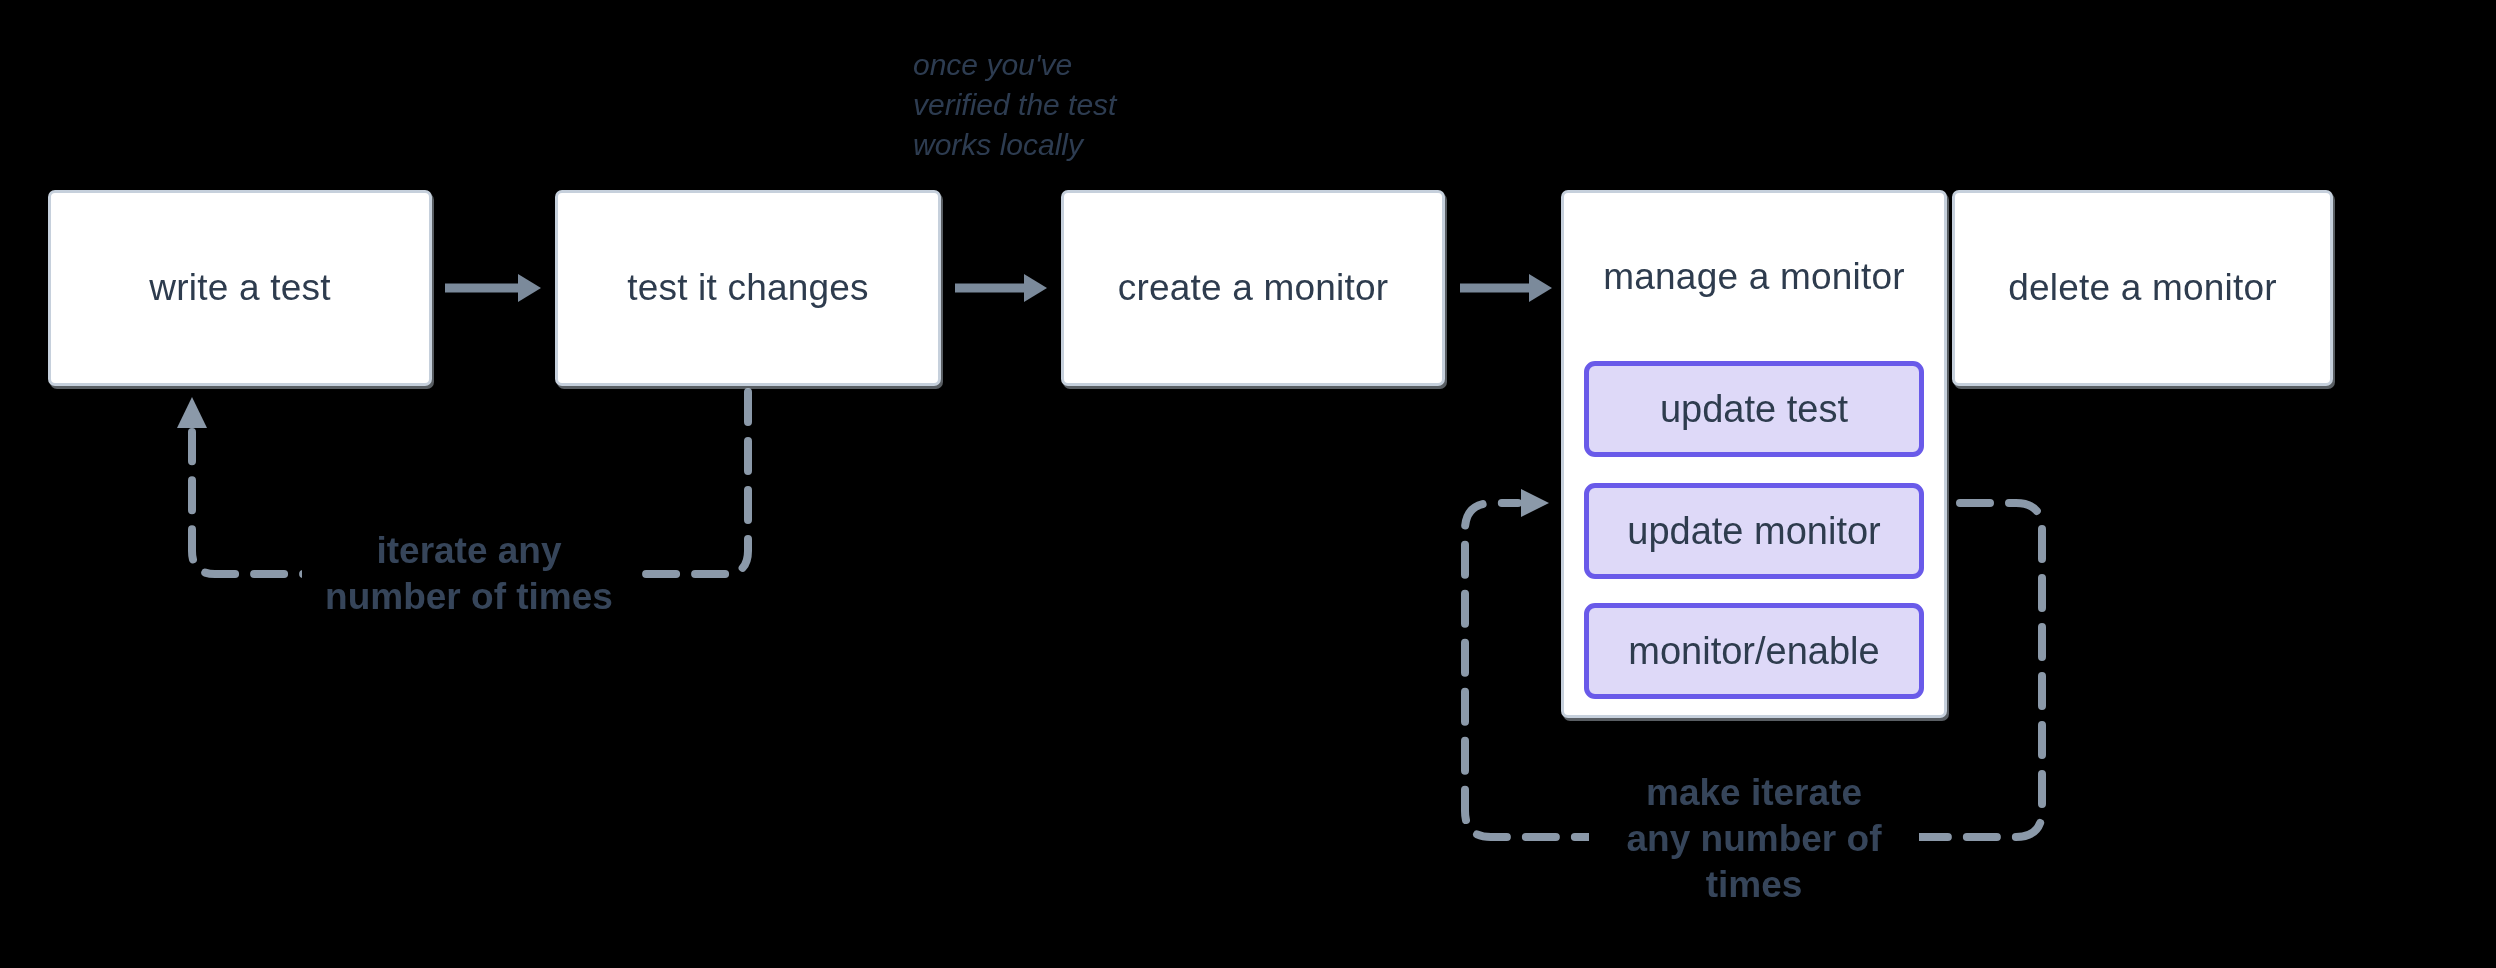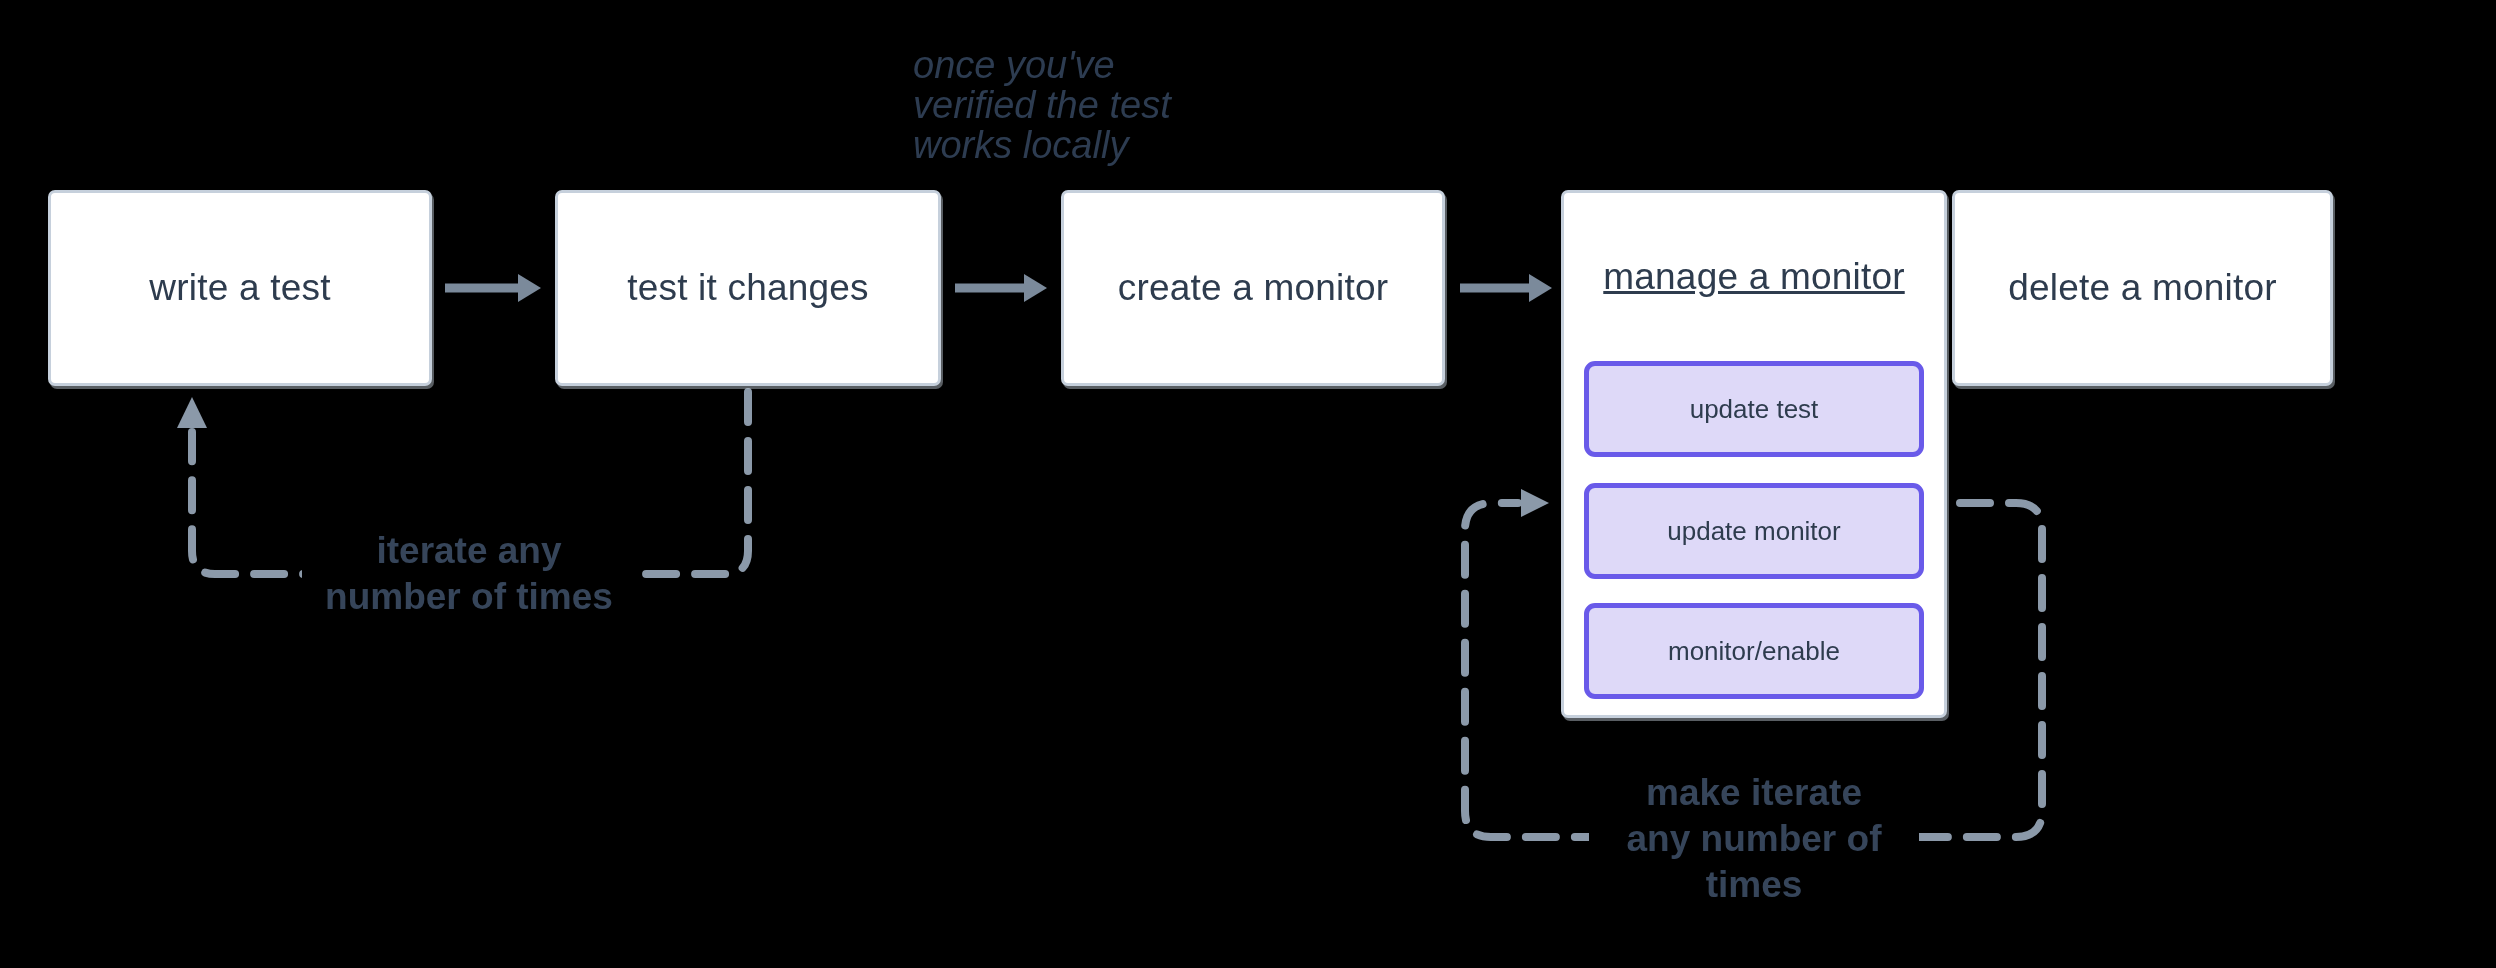--- a/index.html
+++ b/index.html
@@ -38,39 +38,39 @@
     box-shadow:2px 3px 0 rgba(198,208,220,.45);
   }
   .node-label{
     position:absolute;left:0;right:0;
     display:flex;align-items:center;justify-content:center;
     color:var(--node-text);
     font-size:37px;letter-spacing:.2px;
     white-space:nowrap;
   }
   .node.simple .node-label{top:0;bottom:0;}
-  .node.tall .node-label{top:0;height:168px;text-decoration:underline;}
+  .node.tall .node-label{top:0;height:168px;}
   .action{
     position:absolute;left:20px;right:20px;height:96px;
     background:var(--accent-bg);
     border:5px solid var(--accent-border);
     border-radius:11px;
     display:flex;align-items:center;justify-content:center;
     color:var(--node-text);
-    font-size:26px;white-space:nowrap;
+    font-size:38px;white-space:nowrap;
   }
   .action.a0{top:168px;}
   .action.a1{top:290px;}
   .action.a2{top:410px;}
 
   .annotation{
     position:absolute;z-index:3;
     color:var(--annotation-text);
     font-style:italic;
-    font-size:38px;line-height:40px;
+    font-size:30px;line-height:40px;
     white-space:pre-line;
   }
   .loop-label{
     position:absolute;z-index:3;
     background:var(--background);
     color:var(--loop-label-text);
     font-weight:bold;
     font-size:37px;line-height:46px;
     text-align:center;
     white-space:pre-line;

